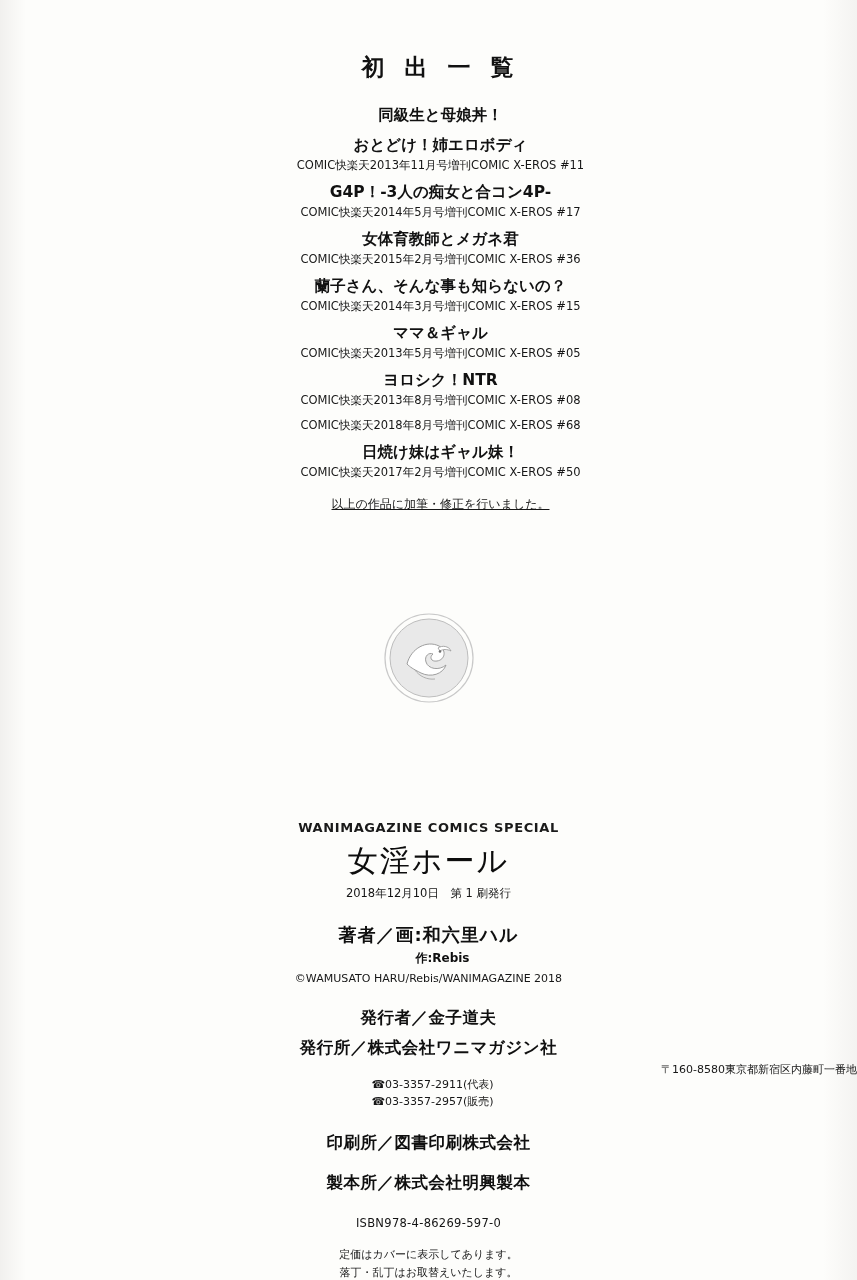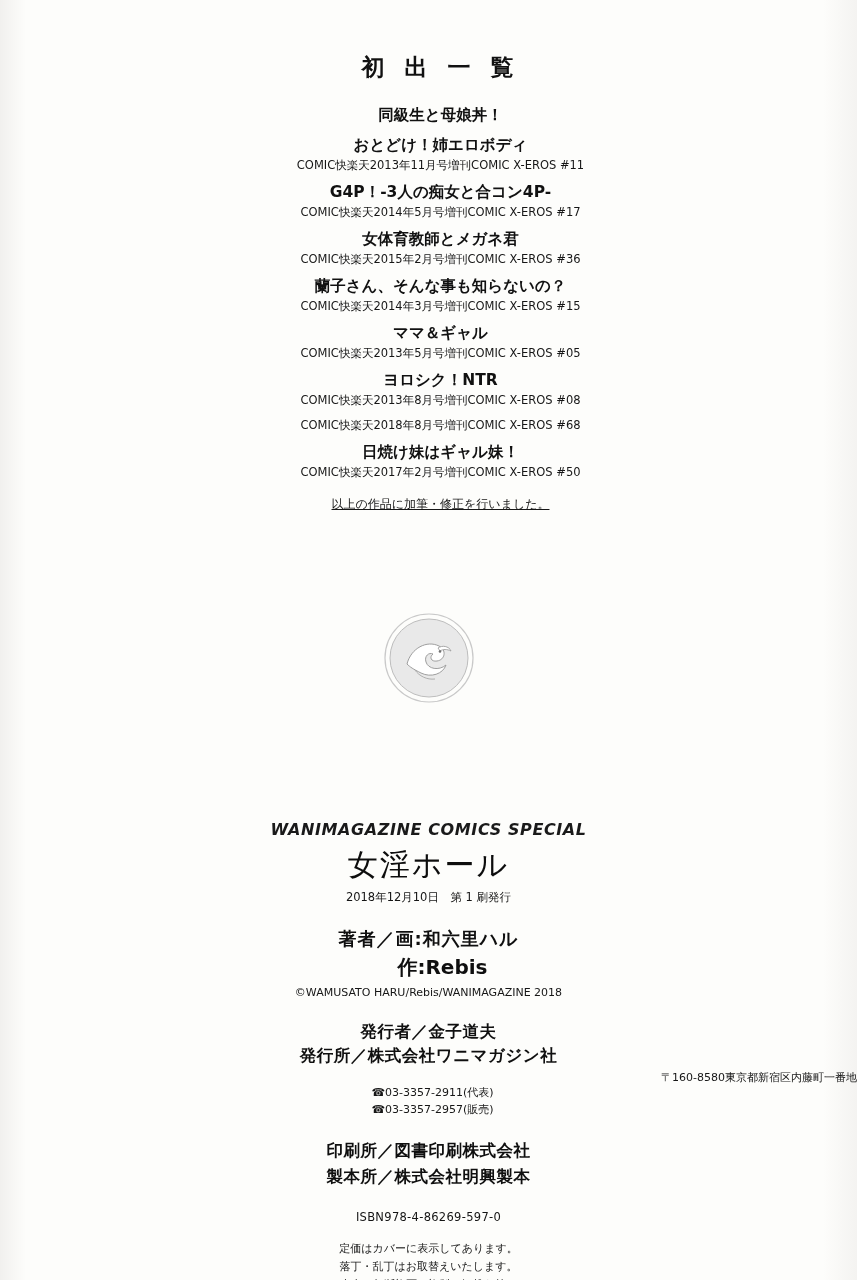--- a/index.html
+++ b/index.html
@@ -85,25 +85,24 @@
 
   
   .colophon {
     position: absolute;
     top: 820px;
     left: 0;
     width: 100%;
     text-align: center;
   }
   .imprint-line {
-    font-size: 16px;
+    font-size: 13px;
     letter-spacing: 0.6px;
     font-weight: bold;
     color: #1a1a1a;
-    font-style: italic;
   }
   .book-title {
     font-size: 30px;
     font-weight: normal;
     letter-spacing: 2px;
     margin-top: 6px;
     color: #0d0d0d;
   }
   .pubdate {
     font-size: 11.5px;
@@ -113,60 +112,60 @@
   .block {
     margin-top: 22px;
   }
   .author-line {
     font-size: 18px;
     font-weight: bold;
     letter-spacing: 1px;
     color: #0f0f0f;
   }
   .author-sub {
-    font-size: 20px;
+    font-size: 12px;
     font-weight: bold;
     margin-top: 3px;
     color: #0f0f0f;
     padding-left: 28px;
   }
   .copyright {
     font-size: 11px;
     margin-top: 5px;
     color: #161616;
   }
   .pub-person,
   .pub-company {
     font-size: 16.5px;
     font-weight: bold;
     letter-spacing: 0.5px;
     color: #0f0f0f;
     text-align: center;
   }
-  .pub-company { margin-top: 2px; }
+  .pub-company { margin-top: 8px; }
   .pub-address {
     font-size: 11px;
     margin-top: 3px;
     color: #161616;
     text-align: right;
   }
   .pub-tel {
     font-size: 11px;
     line-height: 1.5;
     color: #161616;
     padding-left: 8px;
   }
   .printer,
   .binder {
     font-size: 16.5px;
     font-weight: bold;
     letter-spacing: 0.5px;
     color: #0f0f0f;
   }
-  .binder { margin-top: 4px; }
+  .binder { margin-top: 18px; }
   .isbn {
     font-size: 11.5px;
     margin-top: 22px;
     letter-spacing: 0.3px;
     color: #141414;
   }
   .notices {
     margin-top: 16px;
     font-size: 11px;
     line-height: 1.65;

